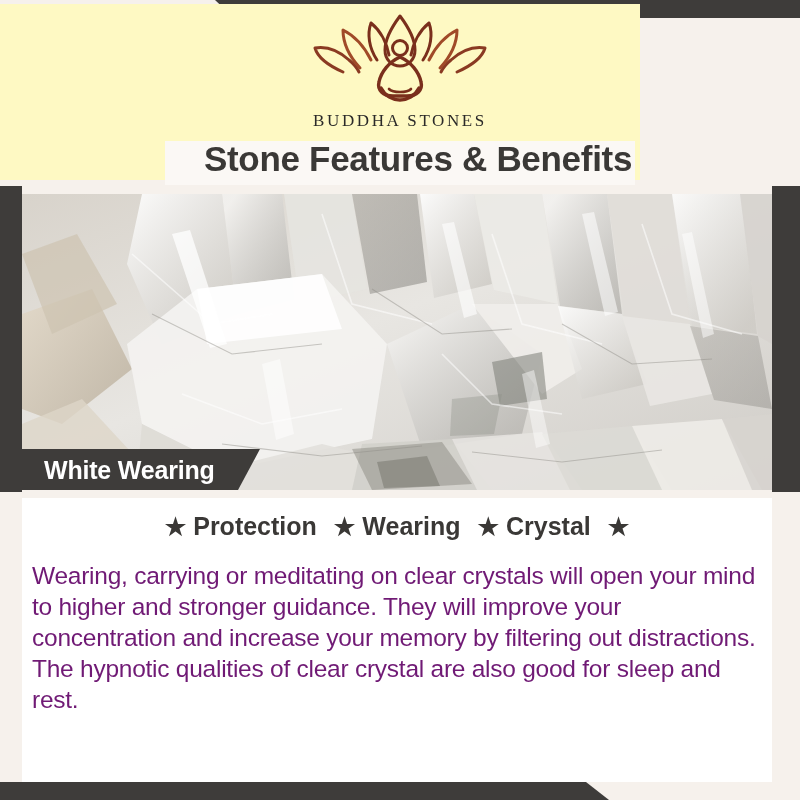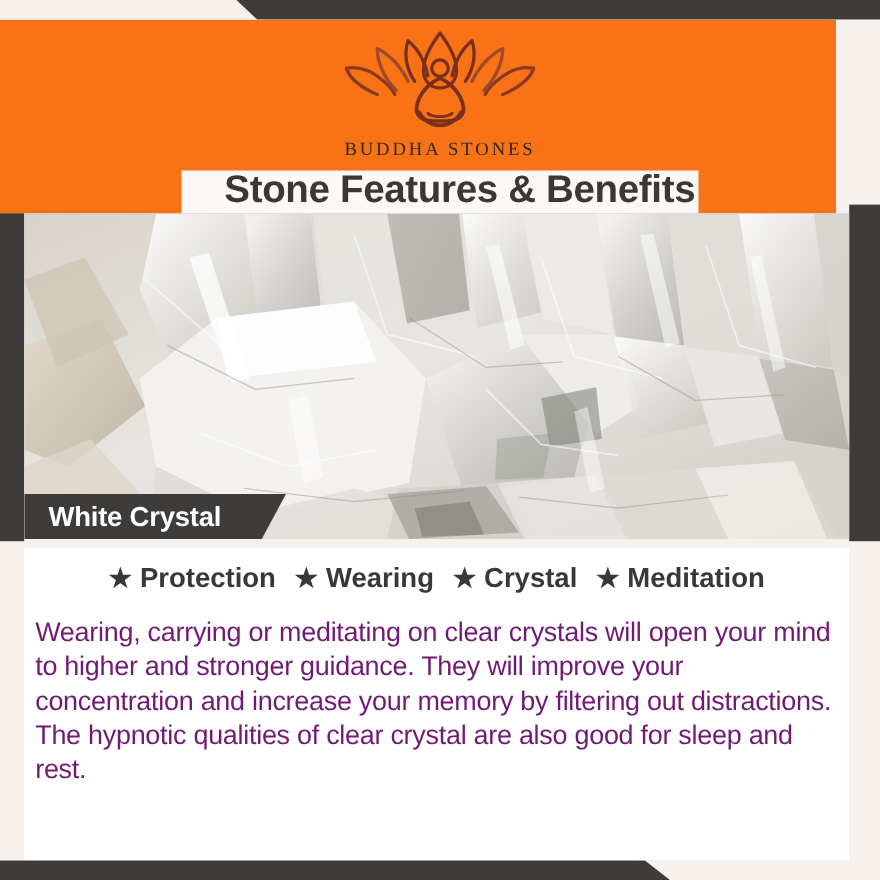--- a/index.html
+++ b/index.html
@@ -31,22 +31,22 @@
   
   .rail-left{
     position:absolute;left:0;top:186px;width:22px;height:306px;background:#3e3c3a;
   }
   .rail-right{
     position:absolute;left:772px;top:186px;width:28px;height:306px;background:#3e3c3a;
   }
 
   
   .header{
-    position:absolute;top:18px;left:0;width:760px;height:176px;
-    background:#f97316;
+    position:absolute;top:4px;left:0;width:640px;height:176px;
+    background:#fef9c3;
   }
   .logo{
     position:absolute;top:6px;left:0;width:800px;
     display:flex;flex-direction:column;align-items:center;
   }
   .logo-mark{display:block;}
   .logo-word{
     margin-top:2px;
     font-family:"Liberation Serif",serif;
     font-size:17px;
@@ -247,40 +247,39 @@
         <path d="M130,120 L210,160 L300,150"></path>
         <path d="M350,95 L420,140 L490,135"></path>
         <path d="M540,130 L610,170 L690,165"></path>
         <path d="M200,250 L300,262 L400,252"></path>
         <path d="M450,258 L540,268 L640,256"></path>
       </g>
     </svg>
   </div>
 
   <div class="caption"></div>
-  <div class="caption-text">White Crystal</div>
+  <div class="caption-text">White Wearing</div>
 
   <div class="panel">
 
     <div class="benefits">
       <span class="benefit">
         <span class="star">★</span>
         <span>Protection</span>
       </span>
       <span class="benefit">
         <span class="star">★</span>
         <span>Wearing</span>
       </span>
       <span class="benefit">
         <span class="star">★</span>
         <span>Crystal</span>
       </span>
       <span class="benefit">
         <span class="star">★</span>
-        <span>Meditation</span>
       </span>
     </div>
 
     <div class="body-text">Wearing, carrying or meditating on clear crystals will open your mind to higher and stronger guidance. They will improve your concentration and increase your memory by filtering out distractions. The hypnotic qualities of clear crystal are also good for sleep and rest.</div>
   </div>
 
   <div class="bottom-bar"></div>
 </div>
 
 </body></html>

